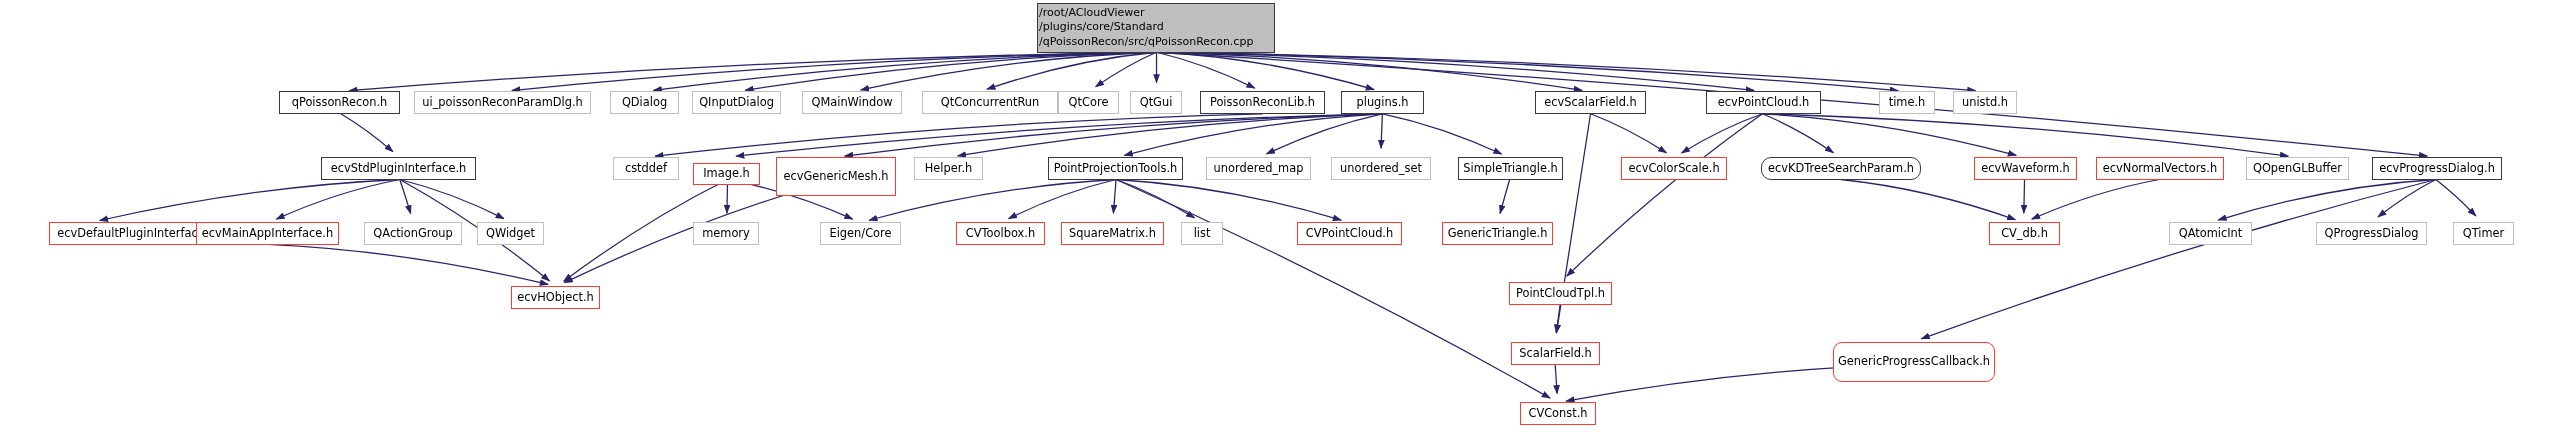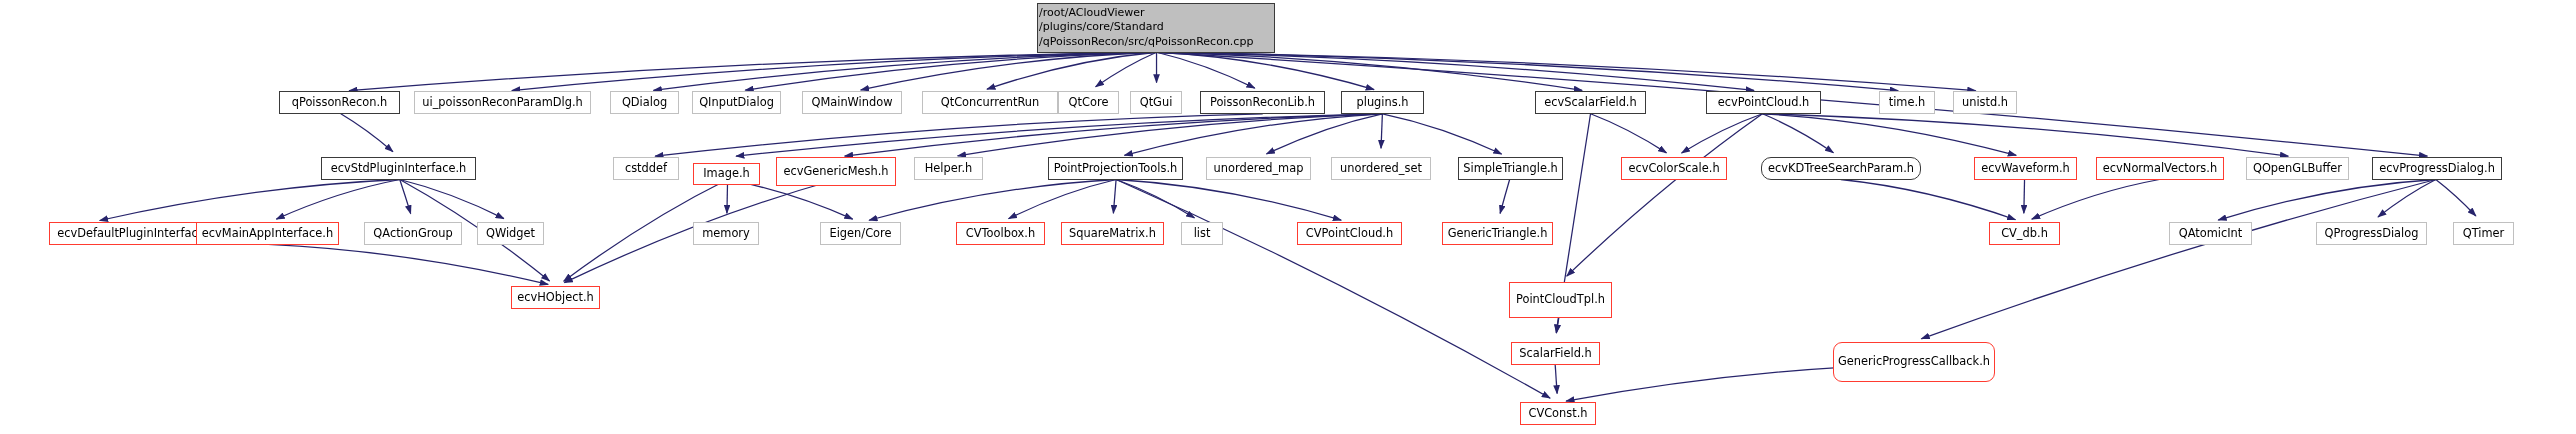--- a/index.html
+++ b/index.html
@@ -124,21 +124,21 @@
     <div class="node grey" style="left: 1130px; top: 91px; width: 52px; height: 23px;">QtGui</div>
     <div class="node black" style="left: 1200px; top: 91px; width: 125px; height: 23px;">PoissonReconLib.h</div>
     <div class="node black" style="left: 1341px; top: 91px; width: 83px; height: 23px;">plugins.h</div>
     <div class="node black" style="left: 1535px; top: 91px; width: 111px; height: 23px;">ecvScalarField.h</div>
     <div class="node black" style="left: 1706px; top: 91px; width: 115px; height: 23px;">ecvPointCloud.h</div>
     <div class="node grey" style="left: 1879px; top: 91px; width: 56px; height: 23px;">time.h</div>
     <div class="node grey" style="left: 1953px; top: 91px; width: 64px; height: 23px;">unistd.h</div>
     <div class="node black" style="left: 321px; top: 157px; width: 155px; height: 23px;">ecvStdPluginInterface.h</div>
     <div class="node grey" style="left: 613px; top: 157px; width: 66px; height: 23px;">cstddef</div>
     <div class="node red" style="left: 693px; top: 157px; width: 67px; height: 22px; margin-top: 6px;">Image.h</div>
-    <div class="node red" style="left: 776px; top: 157px; width: 120px; height: 29px;">ecvGenericMesh.h</div>
+    <div class="node red" style="left: 776px; top: 157px; width: 120px; height: 39px;">ecvGenericMesh.h</div>
     <div class="node grey" style="left: 914px; top: 157px; width: 69px; height: 23px;">Helper.h</div>
     <div class="node black" style="left: 1048px; top: 157px; width: 135px; height: 23px;">PointProjectionTools.h</div>
     <div class="node grey" style="left: 1206px; top: 157px; width: 105px; height: 23px;">unordered_map</div>
     <div class="node grey" style="left: 1331px; top: 157px; width: 100px; height: 23px;">unordered_set</div>
     <div class="node black" style="left: 1458px; top: 157px; width: 105px; height: 23px;">SimpleTriangle.h</div>
     <div class="node red" style="left: 1621px; top: 157px; width: 106px; height: 23px;">ecvColorScale.h</div>
     <div class="node black" style="left: 1761px; top: 157px; width: 160px; height: 23px; border-radius: 10px;">ecvKDTreeSearchParam.h</div>
     <div class="node red" style="left: 1974px; top: 157px; width: 103px; height: 23px;">ecvWaveform.h</div>
     <div class="node red" style="left: 2096px; top: 157px; width: 128px; height: 23px;">ecvNormalVectors.h</div>
     <div class="node grey" style="left: 2246px; top: 157px; width: 103px; height: 23px;">QOpenGLBuffer</div>
@@ -151,19 +151,19 @@
     <div class="node grey" style="left: 820px; top: 222px; width: 81px; height: 23px;">Eigen/Core</div>
     <div class="node red" style="left: 956px; top: 222px; width: 89px; height: 23px;">CVToolbox.h</div>
     <div class="node red" style="left: 1061px; top: 222px; width: 103px; height: 23px;">SquareMatrix.h</div>
     <div class="node grey" style="left: 1181px; top: 222px; width: 42px; height: 23px;">list</div>
     <div class="node red" style="left: 1297px; top: 222px; width: 105px; height: 23px;">CVPointCloud.h</div>
     <div class="node red" style="left: 1442px; top: 222px; width: 111px; height: 23px;">GenericTriangle.h</div>
     <div class="node red" style="left: 1989px; top: 222px; width: 71px; height: 23px;">CV_db.h</div>
     <div class="node grey" style="left: 2169px; top: 222px; width: 83px; height: 23px;">QAtomicInt</div>
     <div class="node grey" style="left: 2316px; top: 222px; width: 111px; height: 23px;">QProgressDialog</div>
     <div class="node grey" style="left: 2453px; top: 222px; width: 61px; height: 23px;">QTimer</div>
-    <div class="node red" style="left: 1509px; top: 282px; width: 103px; height: 36px;">PointCloudTpl.h</div>
+    <div class="node red" style="left: 1509px; top: 282px; width: 103px; height: 23px;">PointCloudTpl.h</div>
     <div class="node red" style="left: 511px; top: 286px; width: 89px; height: 23px;">ecvHObject.h</div>
     <div class="node red" style="left: 1511px; top: 342px; width: 89px; height: 23px;">ScalarField.h</div>
     <div class="node red" style="left: 1833px; top: 342px; width: 162px; height: 40px; border-radius: 9px;">GenericProgressCallback.h</div>
     <div class="node red" style="left: 1520px; top: 402px; width: 76px; height: 23px;">CVConst.h</div>
   </div>
 
 
 </body></html>

